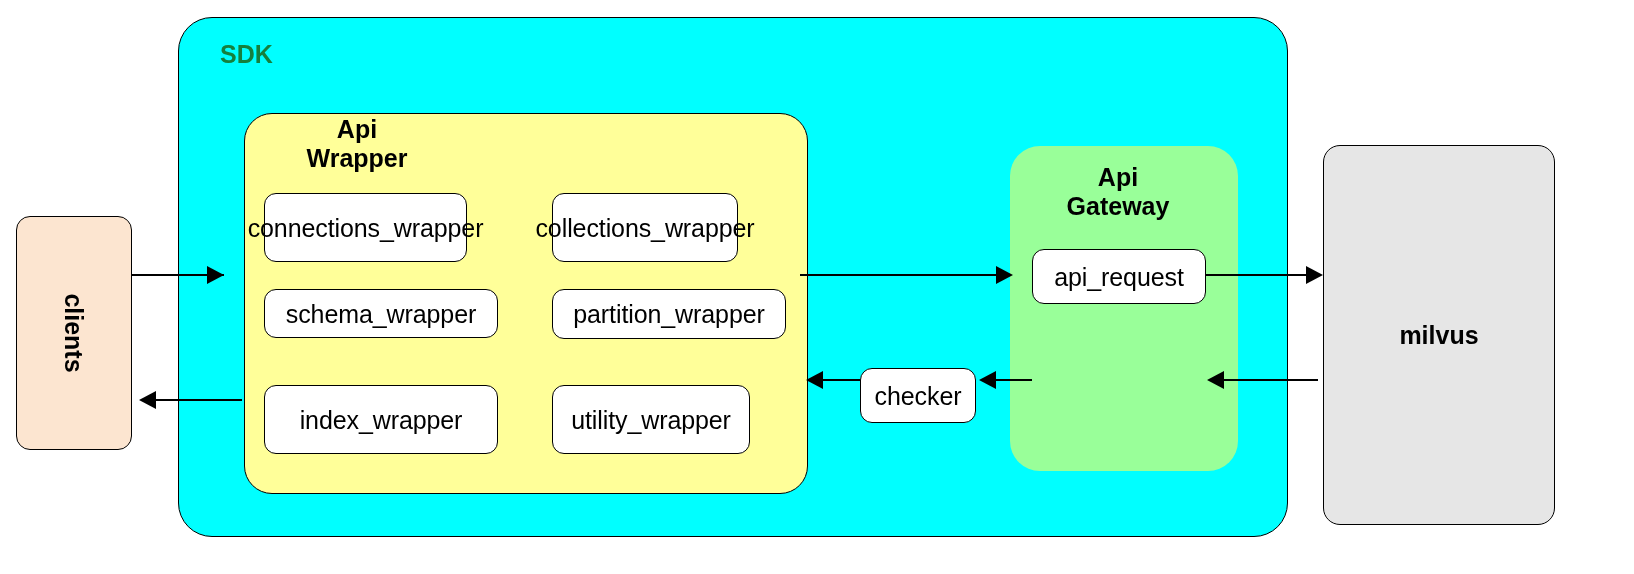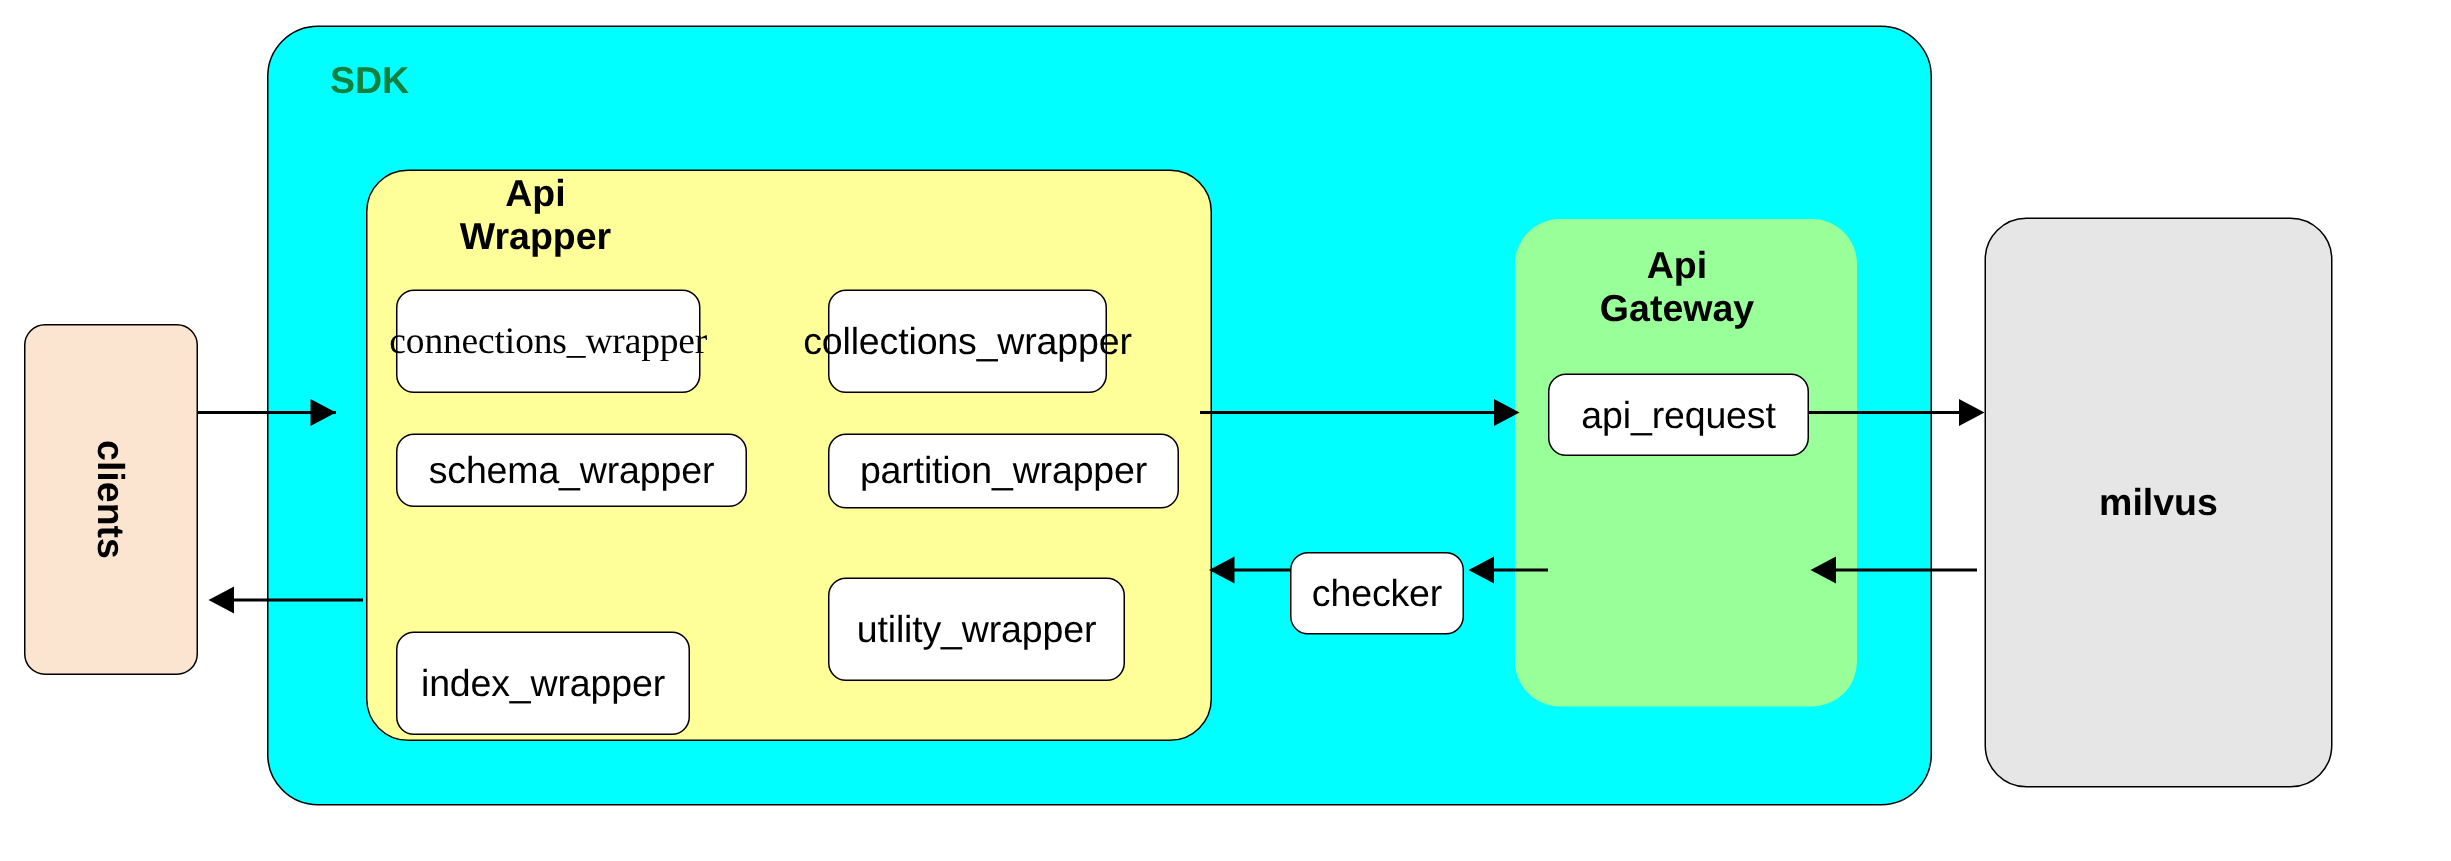--- a/index.html
+++ b/index.html
@@ -99,25 +99,25 @@
     top: 163px;
     width: 200px;
     font-size: 25px;
     font-weight: bold;
     color: #000000;
     white-space: pre-line;
     text-align: center;
   }
 
   
-  #connections-wrapper { left: 264px; top: 193px;  width: 203px; height: 69px; font-family: Liberation Serif, serif; }
+  #connections-wrapper { left: 264px; top: 193px;  width: 203px; height: 69px; }
   #collections-wrapper { left: 552px; top: 193px;  width: 186px; height: 69px; }
   #schema-wrapper      { left: 264px; top: 289px;  width: 234px; height: 49px; }
   #partition-wrapper   { left: 552px; top: 289px;  width: 234px; height: 50px; }
-  #index-wrapper       { left: 264px; top: 385px;  width: 196px; height: 69px; margin-top: 36px; }
+  #index-wrapper       { left: 264px; top: 385px;  width: 234px; height: 69px; }
   #utility-wrapper     { left: 552px; top: 385px;  width: 198px; height: 69px; }
 
   #api-request  { left: 1032px; top: 249px; width: 174px; height: 55px; }
   #api-response { left: 1032px; top: 353px; width: 174px; height: 55px; }
 
   #checker-box  { left: 860px;  top: 368px; width: 116px; height: 55px; }
 
   #clients-box {
     left: 16px;
     top: 216px;
@@ -134,21 +134,21 @@
     white-space: nowrap;
   }
 
   #milvus-box {
     left: 1323px;
     top: 145px;
     width: 232px;
     height: 380px;
     background: #e6e6e6;
     border: 1.6px solid #000000;
-    border-radius: 28px;
+    border-radius: 17px;
     font-size: 25px;
     font-weight: bold;
   }
 
   
   .edge {
     position: absolute;
     background: #000000;
     height: 2px;
   }

